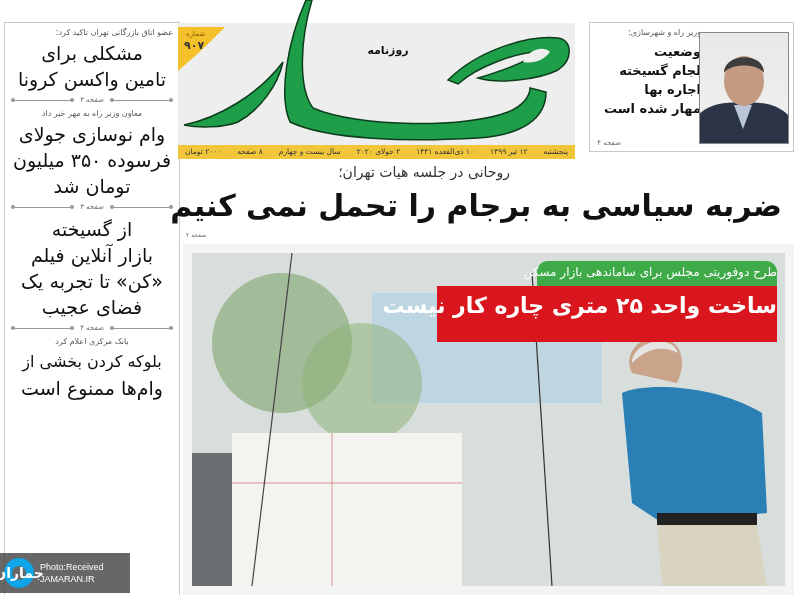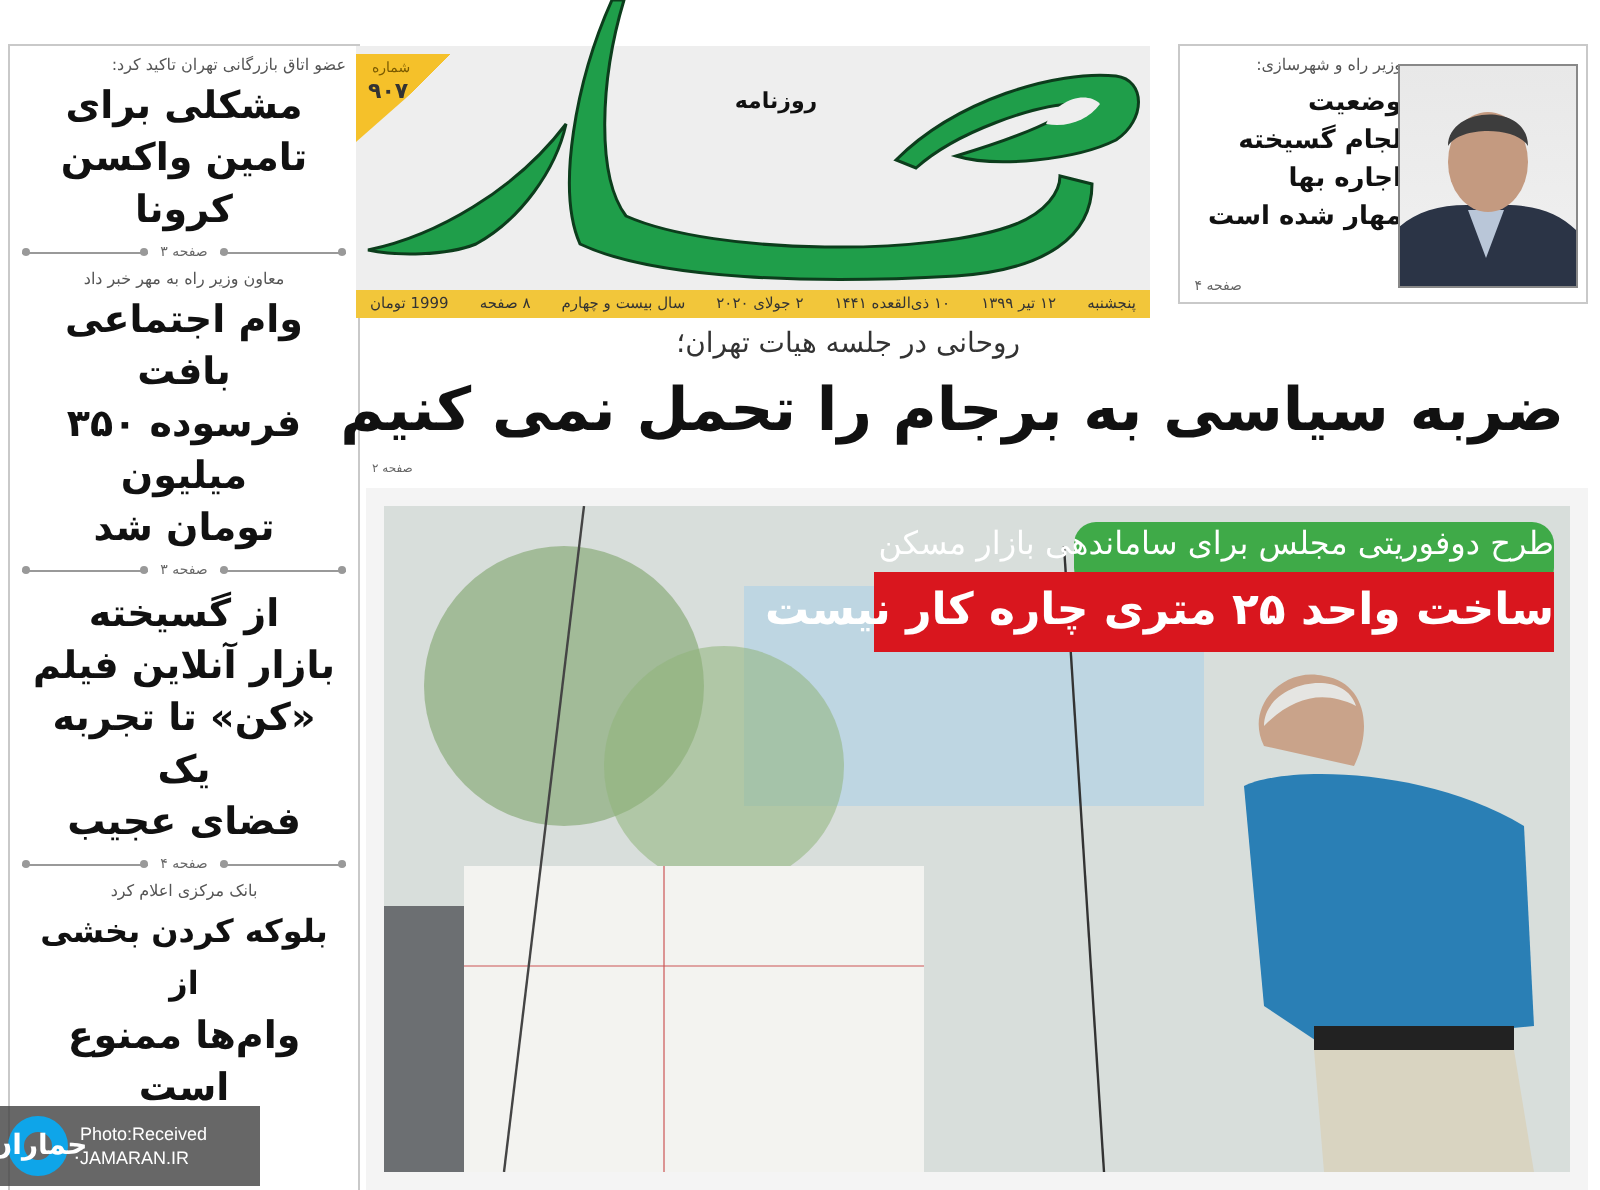--- a/index.html
+++ b/index.html
@@ -12,21 +12,21 @@
       border: 1px solid #c9c9c9; border-bottom: none; background: #fff;
       padding: 4px 6px 0 6px; overflow: hidden;
     }
     .story { text-align: center; }
     .kicker {
       font-size: 8px; color: #555; text-align: right; line-height: 11px;
       margin-bottom: 2px; white-space: nowrap;
     }
     .kicker.center { text-align: center; }
     .headline {
-      font-family: "DejaVu Sans", sans-serif; font-weight: bold;
+      font-family: "DejaVu Sans", sans-serif; font-weight: normal;
       font-size: 19px; line-height: 26px; color: #111; text-align: center;
       letter-spacing: -0.5px;
     }
     .page-ref {
       display: flex; align-items: center; justify-content: center; gap: 6px;
       font-size: 7px; color: #666; margin: 3px 0 3px 0; height: 10px;
     }
     .page-ref .rule { flex: 1; height: 1px; background: #999; position: relative; }
     .page-ref .rule::before, .page-ref .rule::after {
       content: ""; position: absolute; top: -1.5px; width: 4px; height: 4px;
@@ -102,26 +102,26 @@
     .photo-frame {
       position: absolute; left: 183px; top: 244px; width: 611px; height: 351px;
       background: #f4f4f4; padding: 9px;
     }
     .photo {
       position: relative; width: 100%; height: 100%; overflow: hidden;
       background: linear-gradient(180deg, #cfd7d8 0%, #e6ebea 35%, #d7ddd9 60%, #bfc6c0 100%);
     }
     .photo-green-bar {
       position: absolute; right: 8px; top: 8px; width: 240px; height: 34px;
-      background: #3faa48; color: #fff; font-size: 16px; line-height: 22px; text-align: center;
+      background: #3faa48; color: #fff; font-size: 12px; line-height: 22px; text-align: center;
       white-space: nowrap;
       border-radius: 11px;
     }
     .photo-red-bar {
-      position: absolute; right: 8px; top: 33px; width: 340px; height: 40px;
+      position: absolute; right: 8px; top: 33px; width: 340px; height: 56px;
       background: #d9161e; color: #fff; font-size: 22px; font-weight: bold;
       line-height: 40px; text-align: center; white-space: nowrap; letter-spacing: -0.5px; margin-left: 17px;
     }
   </style>
 </head>
 <body>
 
 <div class="left-col">
   <div class="story">
     <div class="kicker">عضو اتاق بازرگانی تهران تاکید کرد:</div>
@@ -132,21 +132,21 @@
     <div class="page-ref">
       <span class="rule"></span>
       <span>صفحه ۳</span>
       <span class="rule"></span>
     </div>
   </div>
 
   <div class="story">
     <div class="kicker center">معاون وزیر راه به مهر خبر داد</div>
     <div class="headline">
-      <div>وام اجتماعی بافت</div>
+      <div>وام نوسازی جولای</div>
       <div>فرسوده ۳۵۰ میلیون</div>
       <div>تومان شد</div>
     </div>
     <div class="page-ref">
       <span class="rule"></span>
       <span>صفحه ۳</span>
       <span class="rule"></span>
     </div>
   </div>
 
@@ -198,21 +198,21 @@
     <div>روزنامه</div>
   </div>
 </div>
 <div class="date-bar">
   <span>پنجشنبه</span>
   <span>۱۲ تیر ۱۳۹۹</span>
   <span>۱۰ ذی‌القعده ۱۴۴۱</span>
   <span>۲ جولای ۲۰۲۰</span>
   <span>سال بیست و چهارم</span>
   <span>۸ صفحه</span>
-  <span>1999 تومان</span>
+  <span>۲۰۰۰ تومان</span>
 </div>
 
 <div class="right-box">
   <div class="rb-kicker">وزیر راه و شهرسازی:</div>
   <div class="rb-headline">
     <div>وضعیت</div>
     <div>لجام گسیخته</div>
     <div>اجاره بها</div>
     <div>مهار شده است</div>
   </div>

